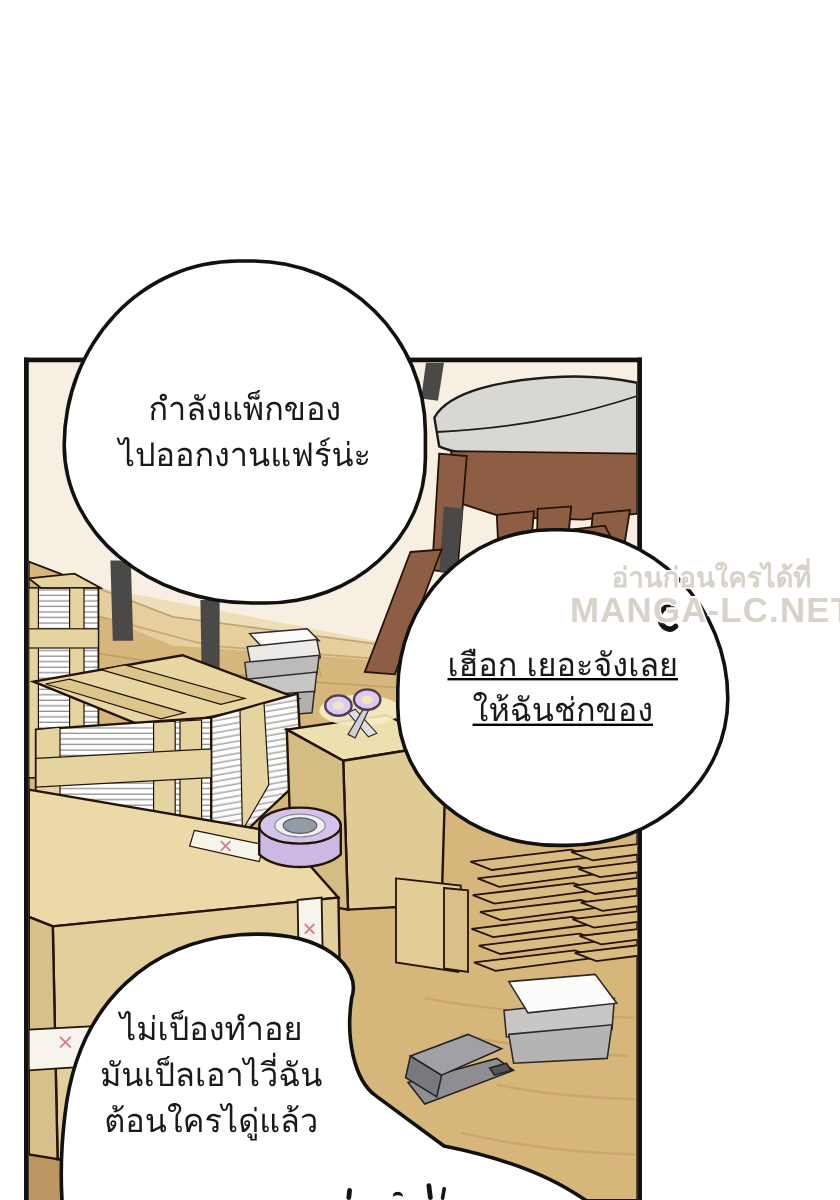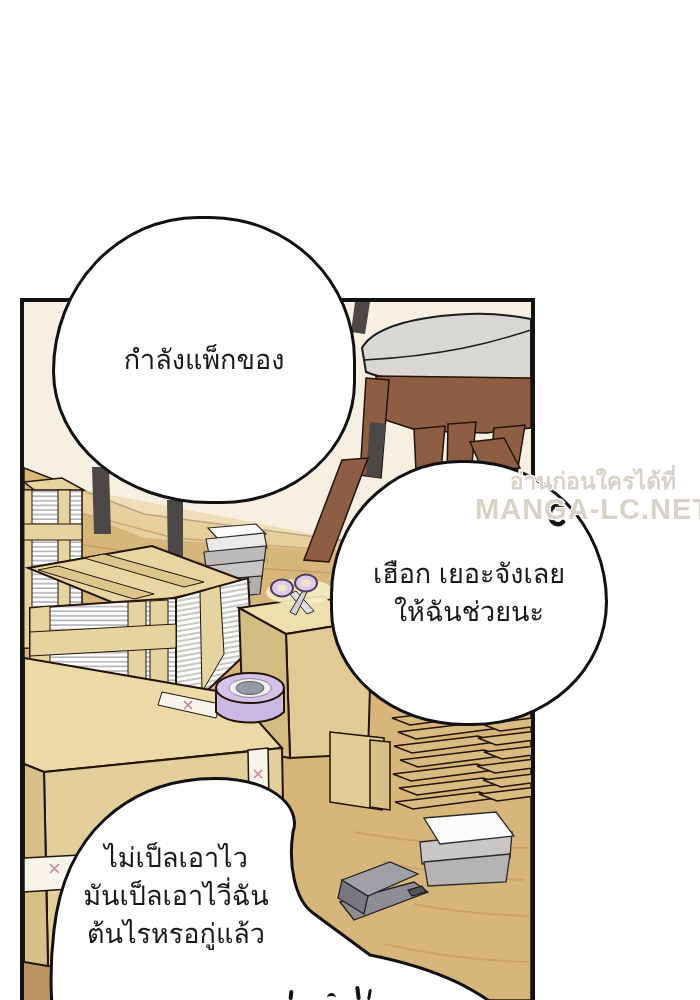--- a/index.html
+++ b/index.html
@@ -5,22 +5,22 @@
   html,body{margin:0;padding:0;background:#ffffff;}
   #stage{position:relative;width:700px;height:1000px;background:#ffffff;overflow:hidden;
          font-family:"Liberation Sans","DejaVu Sans",sans-serif;}
   .panel{position:absolute;left:20px;top:298px;width:507px;height:702px;
          border:4px solid #121212;border-bottom:none;box-sizing:content-box;background:#f7efe1;}
   .panel svg{display:block;}
   .bubble{position:absolute;background:#ffffff;border:3px solid #111111;
           display:flex;align-items:center;justify-content:center;}
   #bubble1{left:52px;top:216px;width:298px;height:282px;
            border-radius:50% 50% 46% 54% / 56% 52% 44% 48%;}
-  #bubble2{left:330px;top:460px;width:272px;height:260px;
-           border-radius:48% 52% 50% 50% / 52% 55% 48% 45%;}
+  #bubble2{left:330px;top:440px;width:272px;height:260px;
+           border-radius:48% 52% 50% 50% / 52% 55% 48% 45%;text-decoration:underline;}
   #bubble3-svg{position:absolute;left:40px;top:770px;width:500px;height:230px;}
   .btext{color:#191919;font-size:27px;line-height:38px;text-align:center;white-space:nowrap;}
   .btext .line{display:block;}
   #bubble3-text{position:absolute;left:56px;top:839px;width:240px;}
   #watermark{position:absolute;left:462px;top:468px;width:262px;text-align:center;
              color:#d8d2c8;
              text-shadow:-1px -1px 0 #ffffff,1px -1px 0 #ffffff,-1px 1px 0 #ffffff,1px 1px 0 #ffffff,0 0 3px #ffffff;}
   #watermark .wm1{font-size:23px;font-weight:bold;line-height:26px;}
   #watermark .wm2{font-size:29px;font-weight:bold;letter-spacing:1px;line-height:31px;}
   #hook-mark{position:absolute;left:546px;top:502px;}
@@ -185,39 +185,40 @@
         <polygon points="318,578 344,594 340,612 314,596" fill="#78787e"></polygon>
         <polygon points="318,578 366,560 394,572 344,594" fill="#a0a0a6"></polygon>
         <polygon points="384,588 398,584 402,590 388,594" fill="#55555b"></polygon>
       </g>
     </svg>
   </div>
 
   <div class="bubble" id="bubble1">
     <div class="btext">
       <span class="line">กำลังแพ็กของ</span>
+      <span class="line">ไปออกงานแฟร์น่ะ</span>
     </div>
   </div>
 
   <div class="bubble" id="bubble2">
     <div class="btext">
       <span class="line">เฮือก เยอะจังเลย</span>
-      <span class="line">ให้ฉันช่วยนะ</span>
+      <span class="line">ให้ฉันช่กของ</span>
     </div>
   </div>
 
   <svg id="bubble3-svg" viewBox="0 0 500 230">
     <path d="M160,9 C90,15 25,60 14,160 C8,210 12,250 18,280 L500,280 L480,252
              C455,238 430,205 330,185 273,143 273,143 273,143
              C255,130 248,95 253,62 C262,36 230,4 160,9 Z" fill="#ffffff" stroke="#111111" stroke-width="3"></path>
   </svg>
   <div class="btext" id="bubble3-text">
-    <span class="line">ไม่เป็ลเอาไว</span>
+    <span class="line">ไม่เป็องทำอย</span>
     <span class="line">มันเป็ลเอาไวี่ฉัน</span>
-    <span class="line">ต้นไรหรอกู่แล้ว</span>
+    <span class="line">ต้อนใครไดู่แล้ว</span>
   </div>
 
   <div class="frag" id="frag1"></div>
   <div class="frag" id="frag2"></div>
   <div class="frag" id="frag3"></div>
   <div class="frag" id="frag4"></div>
 
   <svg id="hook-mark" width="22" height="30" viewBox="0 0 22 30">
     <path d="M16,6 C8,1 3,7 4,14 C5,21 12,25 17,20" fill="none" stroke="#111111" stroke-width="4.5" stroke-linecap="round"></path>
   </svg>

